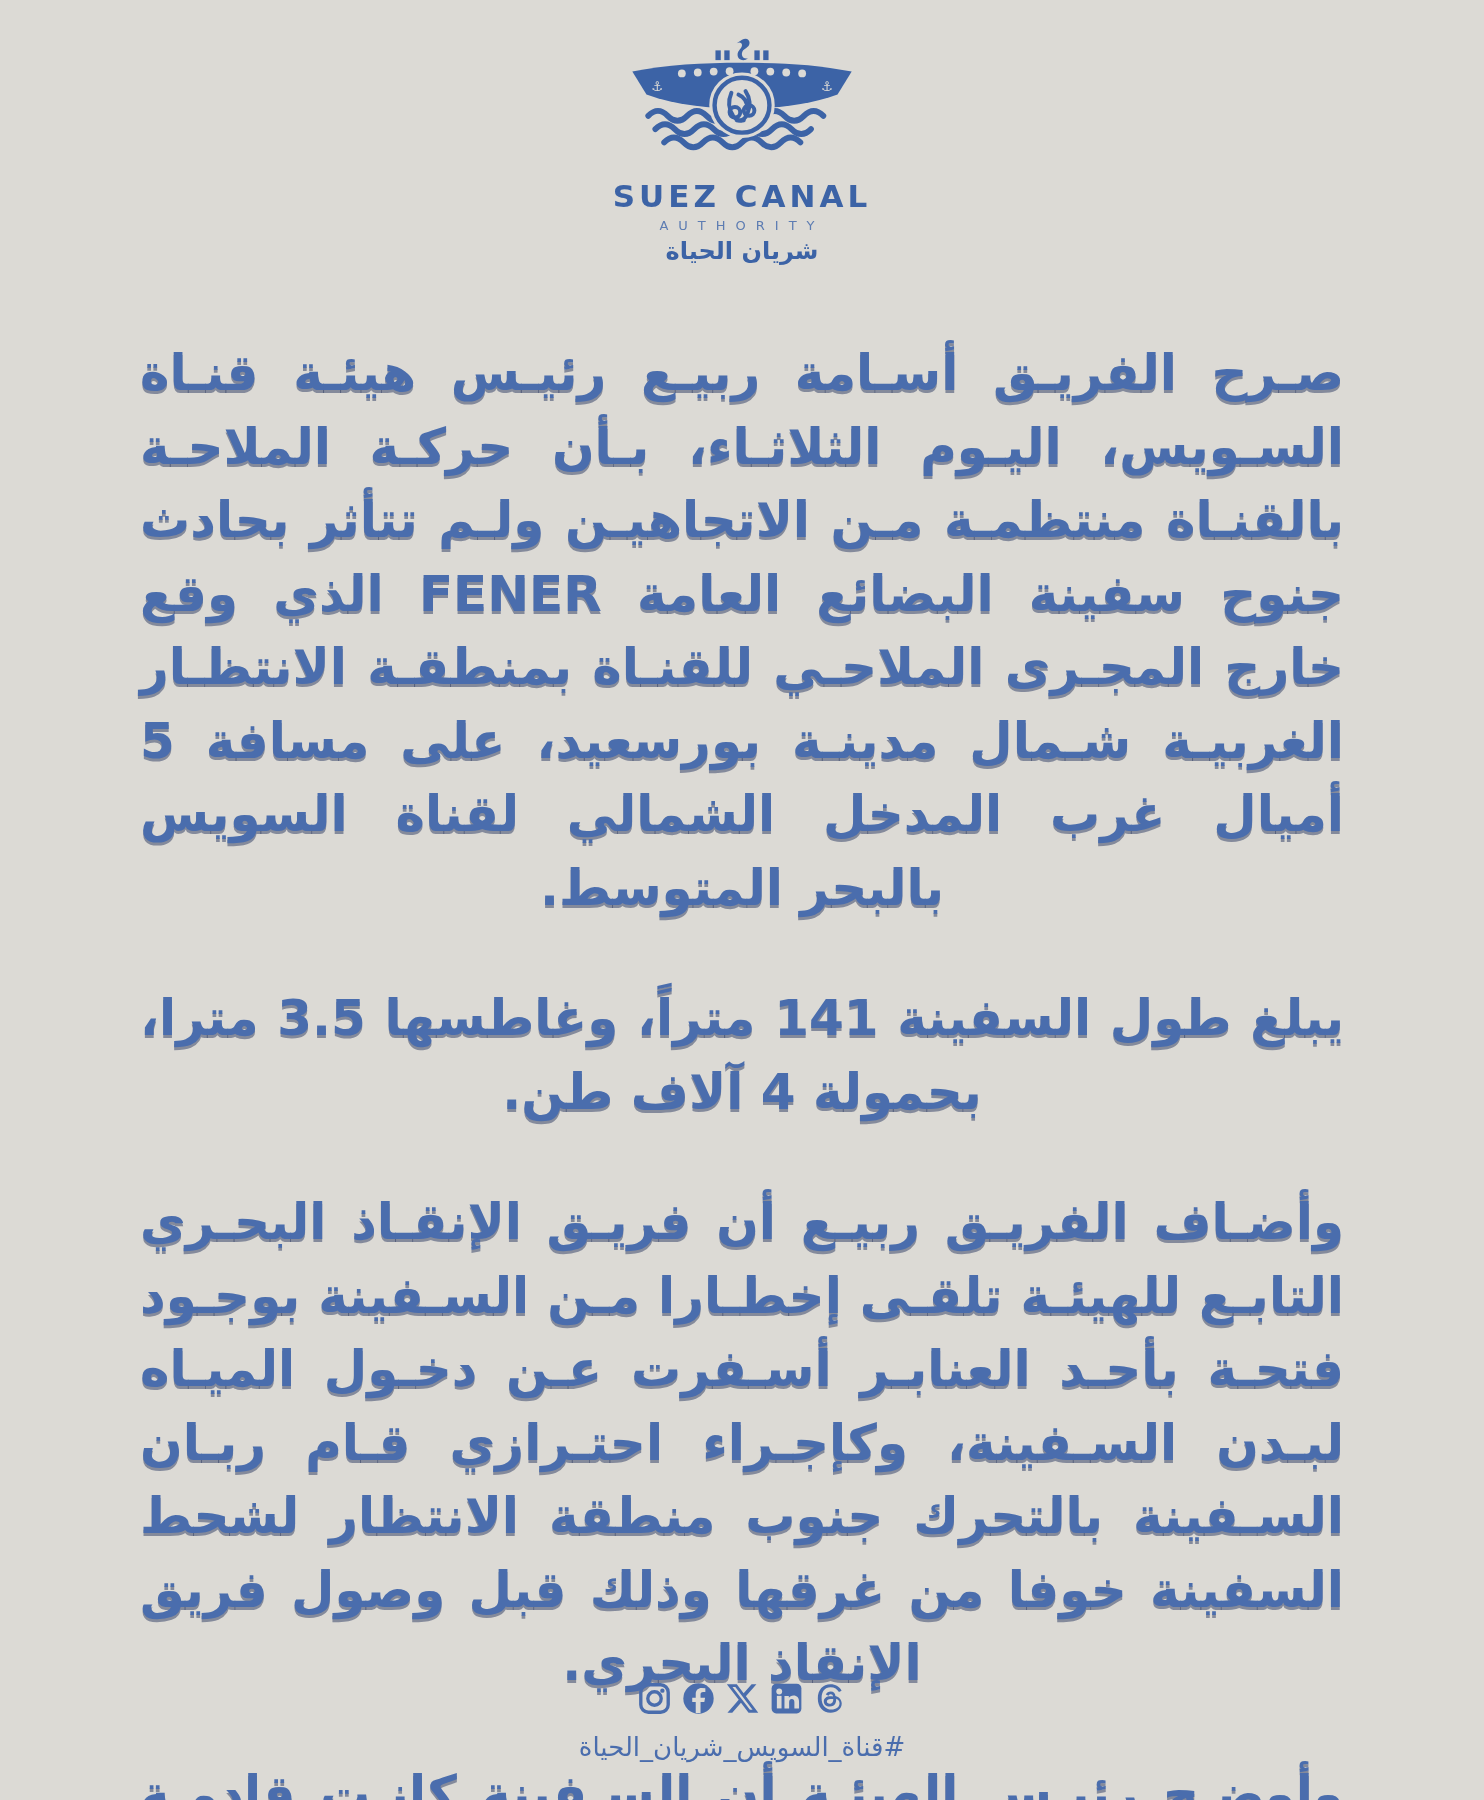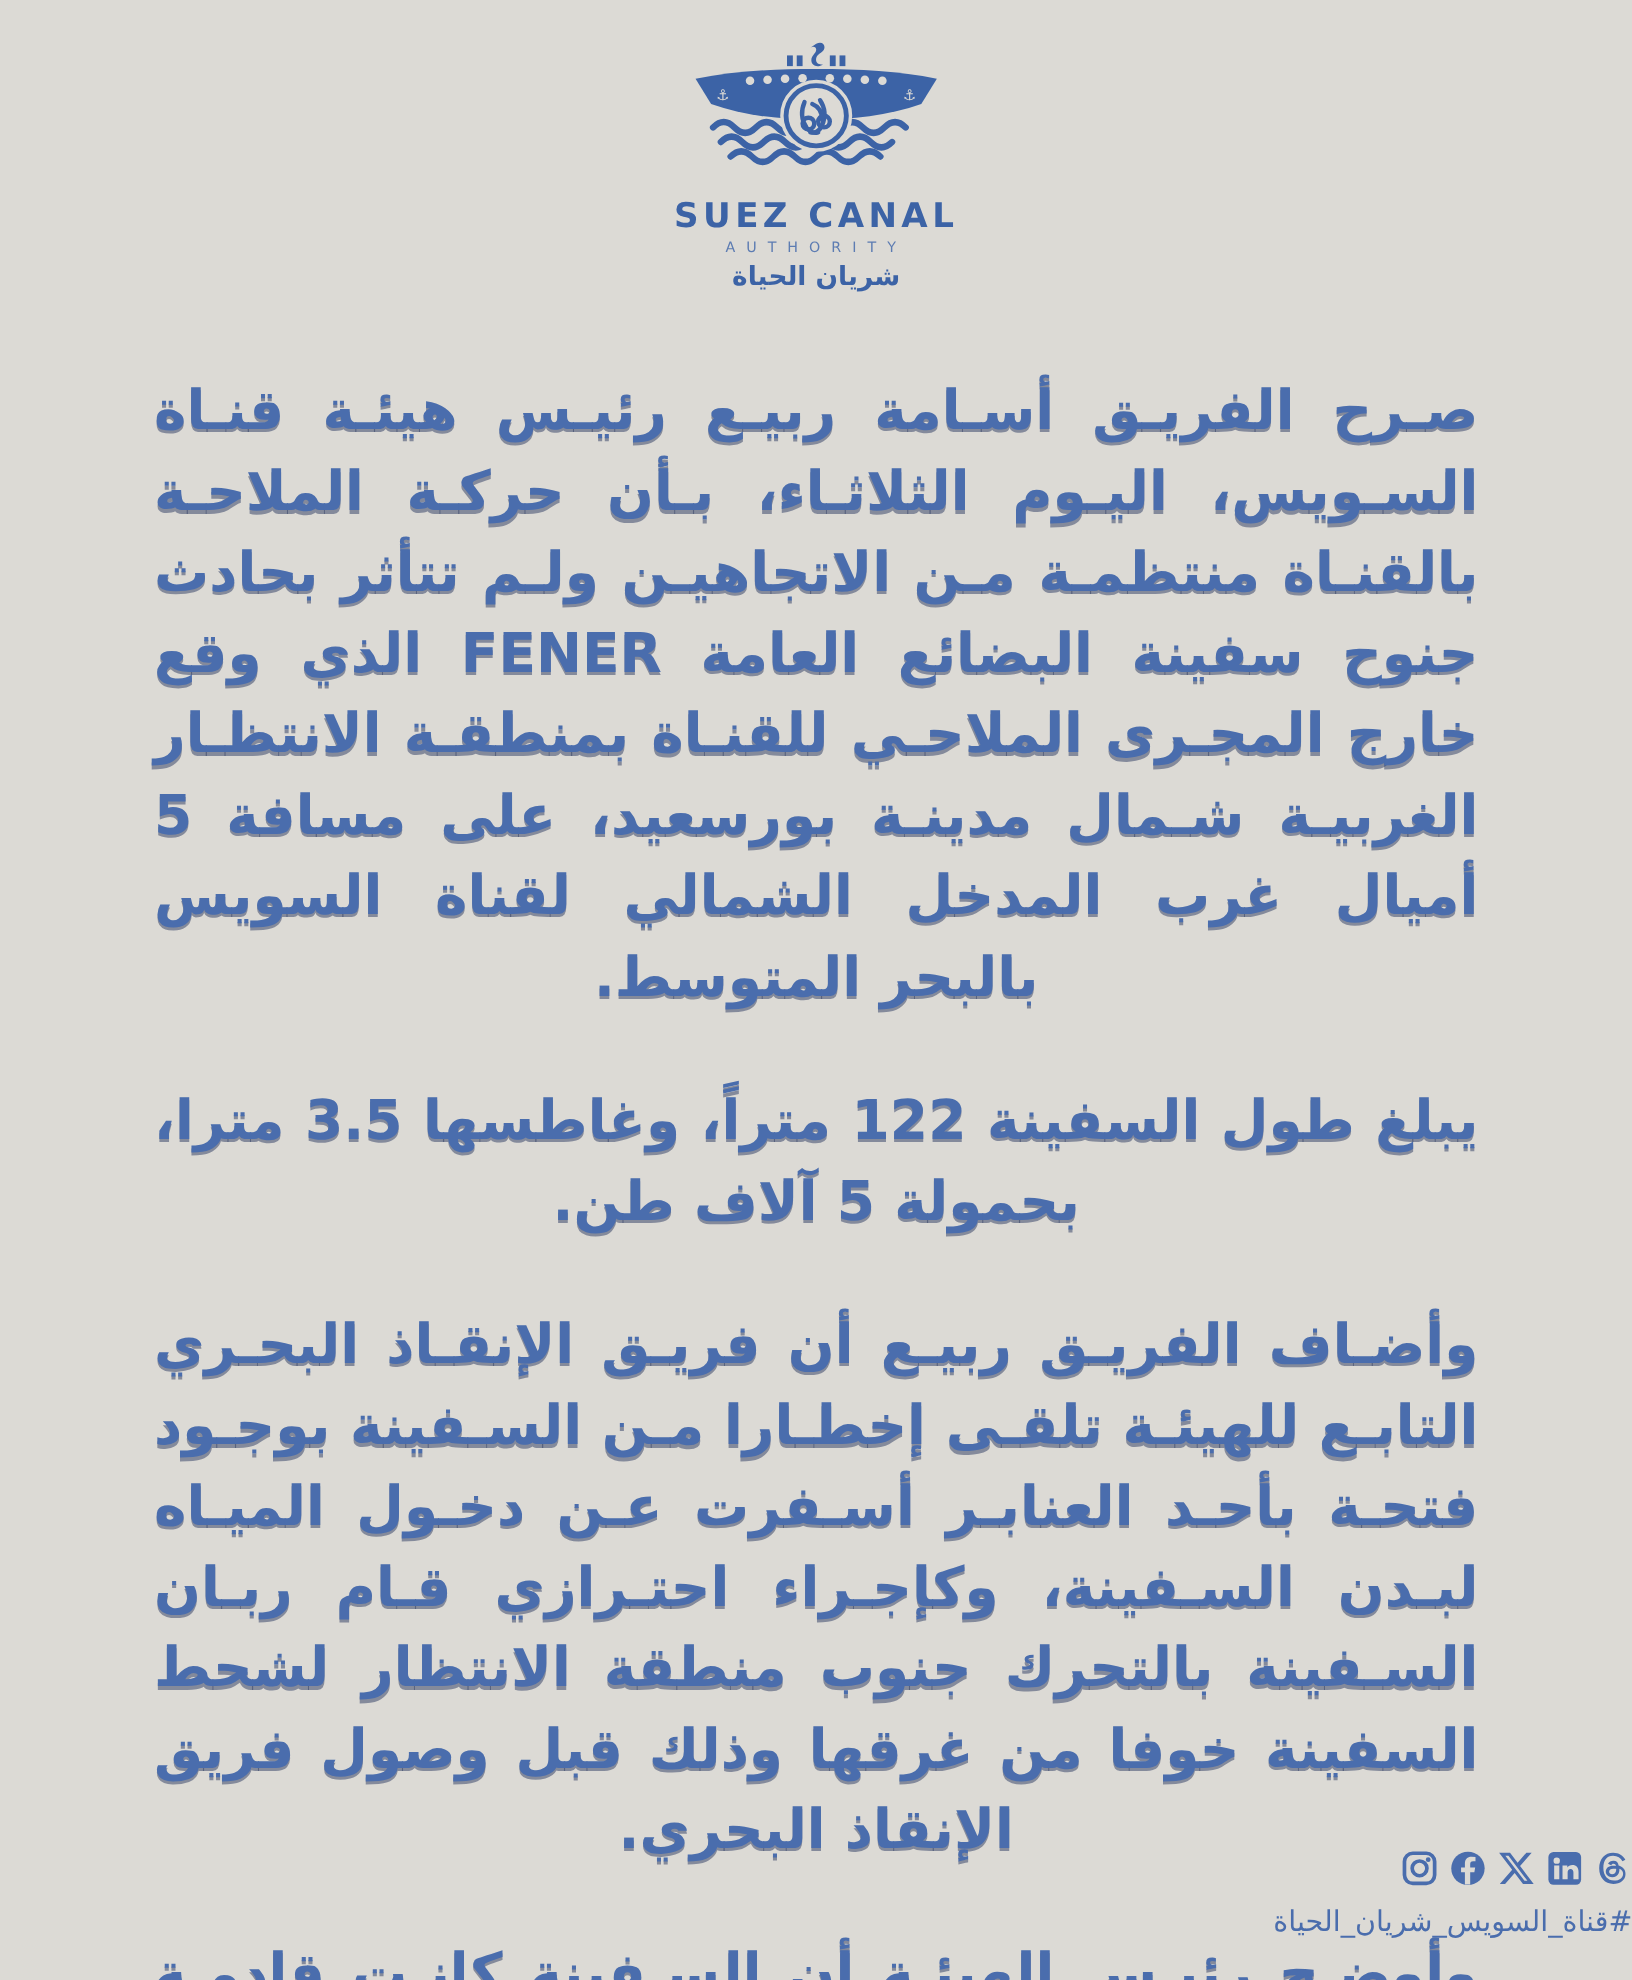--- a/index.html
+++ b/index.html
@@ -52,21 +52,21 @@
     font-weight:bold;
     line-height:1.47;
     text-align:justify;
     text-align-last:center;
     text-shadow:0 3px 0 var(--shadow);
   }
   .article p{margin-bottom:57px;}
   
   .footer{
     position:absolute;left:0;right:0;bottom:38px;
-    display:flex;flex-direction:column;align-items:flex-end;
+    display:flex;flex-direction:column;align-items:center;
   }
   .social-row{display:flex;align-items:center;gap:9px;}
   .social-row svg{display:block;width:35px;height:35px;}
   .hashtag{
     margin-top:16px;
     direction:rtl;
     font-size:26px;
     color:var(--blue);
   }
 </style>
@@ -121,21 +121,21 @@
         <circle cx="138" cy="82" r="6"></circle>
       </g>
     </svg>
     <div class="logo-title">SUEZ CANAL</div>
     <div class="logo-subtitle">AUTHORITY</div>
     <div class="logo-tagline">شريان الحياة</div>
   </div>
 
   <div class="article">
     <p>صـرح الفريـق أسـامة ربيـع رئيـس هيئـة قنـاة السـويس، اليـوم الثلاثـاء، بـأن حركـة الملاحـة بالقنـاة منتظمـة مـن الاتجاهيـن ولـم تتأثر بحادث جنوح سفينة البضائع العامة FENER الذي وقع خارج المجـرى الملاحـي للقنـاة بمنطقـة الانتظـار الغربيـة شـمال مدينـة بورسعيد، على مسافة 5 أميال غرب المدخل الشمالي لقناة السويس بالبحر المتوسط.</p>
-    <p>يبلغ طول السفينة 122 متراً، وغاطسها 3.5 مترا،  بحمولة 5 آلاف طن.</p>
+    <p>يبلغ طول السفينة 141 متراً، وغاطسها 3.5 مترا،  بحمولة 4 آلاف طن.</p>
     <p>وأضـاف الفريـق ربيـع أن فريـق الإنقـاذ البحـري التابـع للهيئـة تلقـى إخطـارا مـن السـفينة بوجـود فتحـة بأحـد العنابـر أسـفرت عـن دخـول الميـاه لبـدن السـفينة، وكإجـراء احتـرازي قـام ربـان السـفينة بالتحرك جنوب منطقة الانتظار لشحط السفينة خوفا من غرقها وذلك قبل وصول فريق الإنقاذ البحري.</p>
     <p>وأوضـح رئيـس الهيئـة أن السـفينة كانـت قادمـة مـن تركيـا لتحميـل شـحنة مـن الملـح بمينـاء شـرق بورسـعيد وبعـد مغـادرة السـفينة للمينـاء ونتيجـة لسـوء الأحـوال الجويـة طلـب ربـان السـفينة الانتظـار فـى منطقـة المخطـاف ببورسـعيد لحيـن تحسـن الأحـوال الجوية.</p>
   </div>
 
   <div class="footer">
     <div class="social-row">
 
       <svg viewBox="0 0 24 24">
         <rect x="2.6" y="2.6" width="18.8" height="18.8" rx="5.2" fill="none" stroke="#4a6dad" stroke-width="2.3"></rect>
         <circle cx="12" cy="12" r="4.6" fill="none" stroke="#4a6dad" stroke-width="2.3"></circle>

